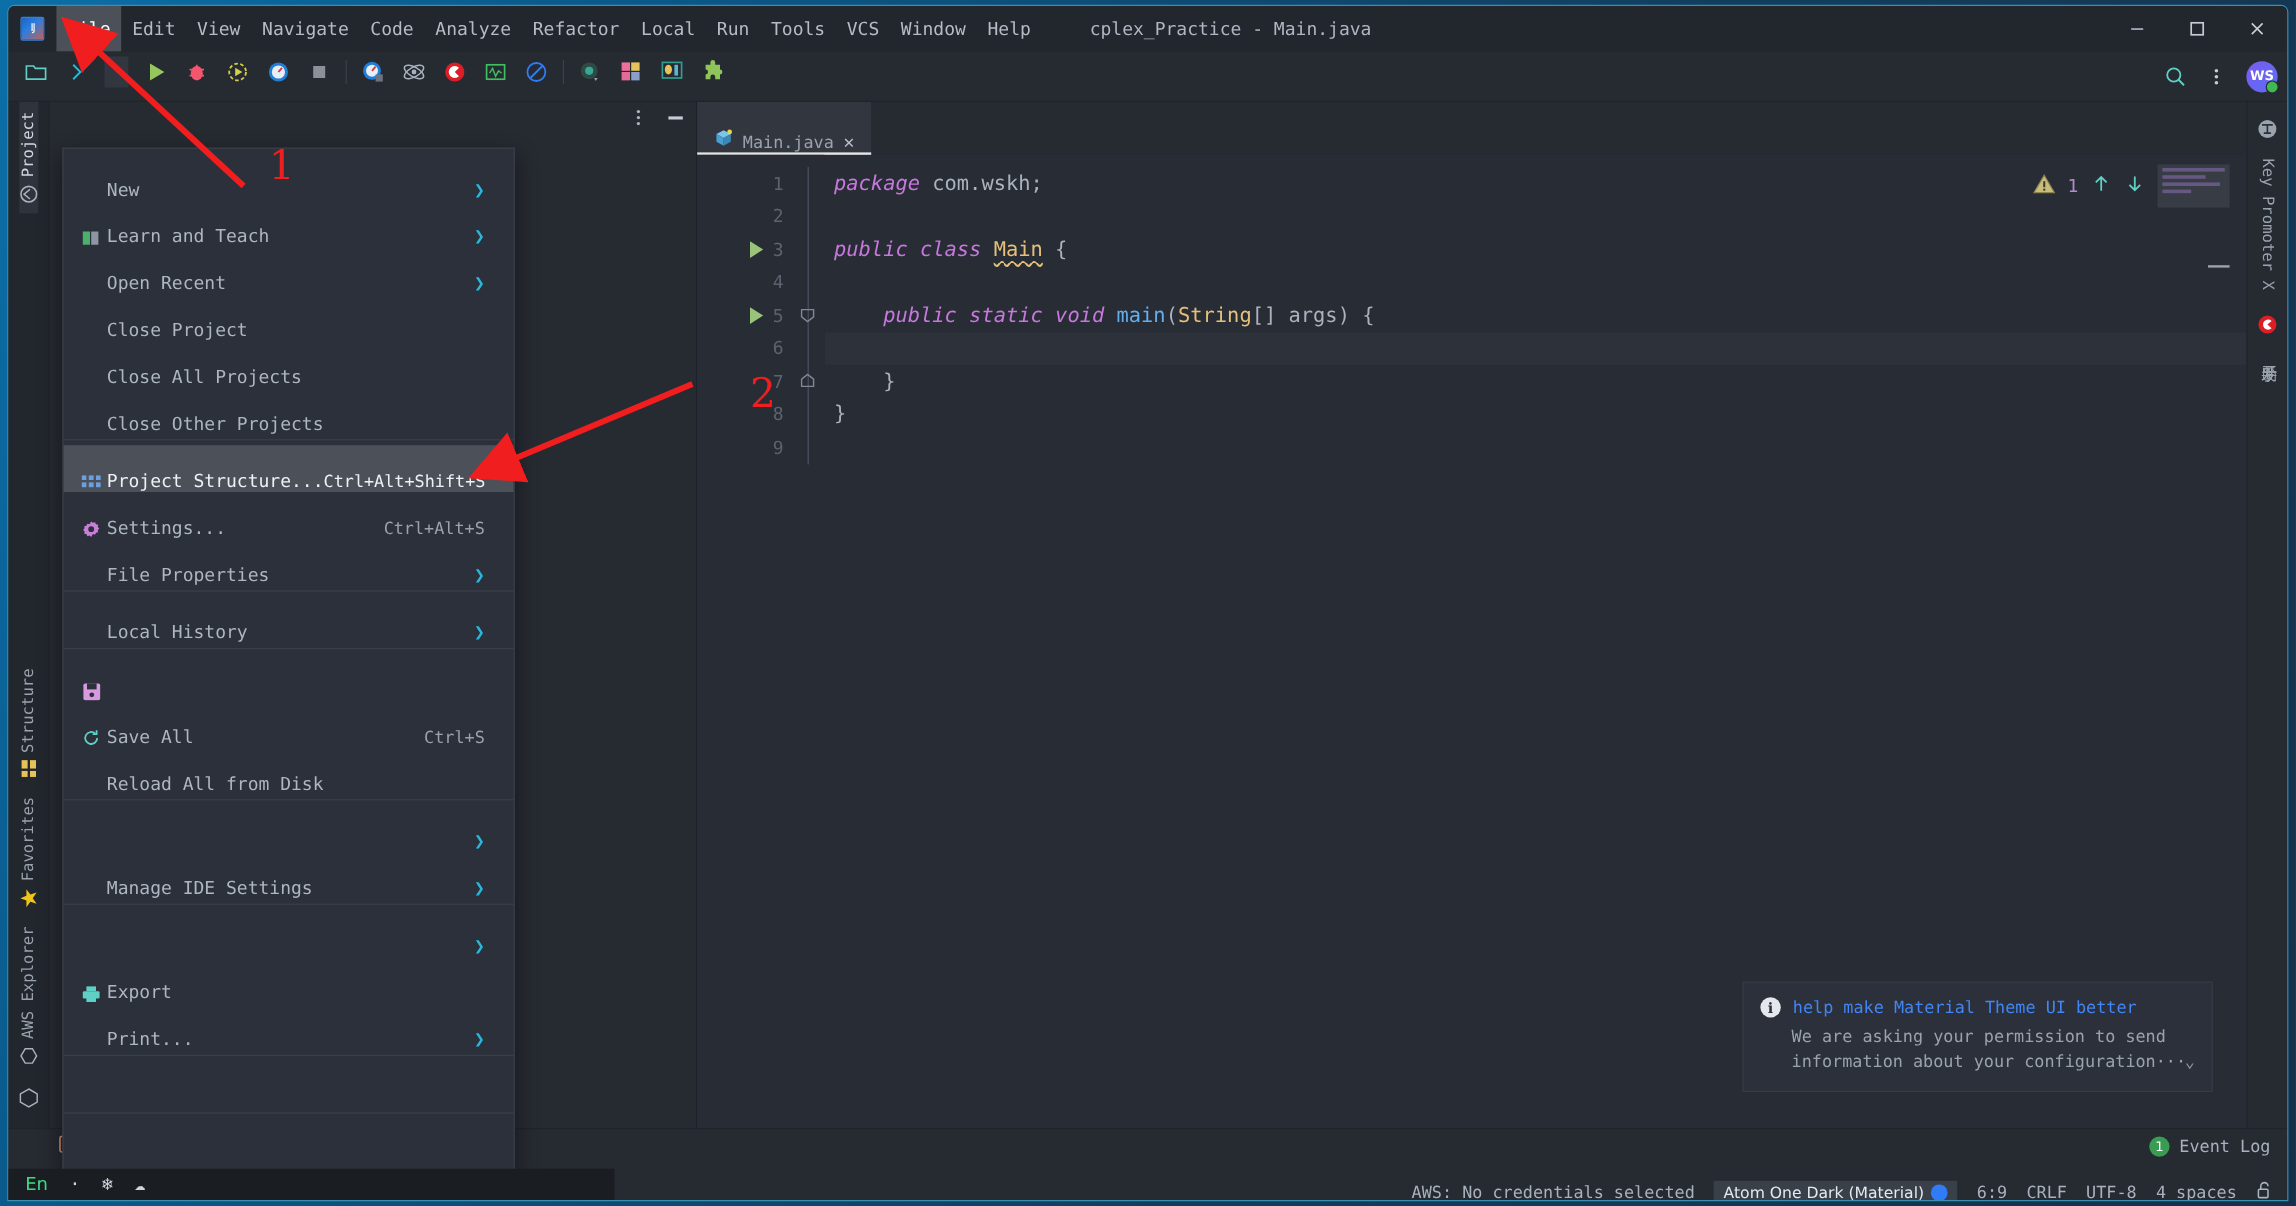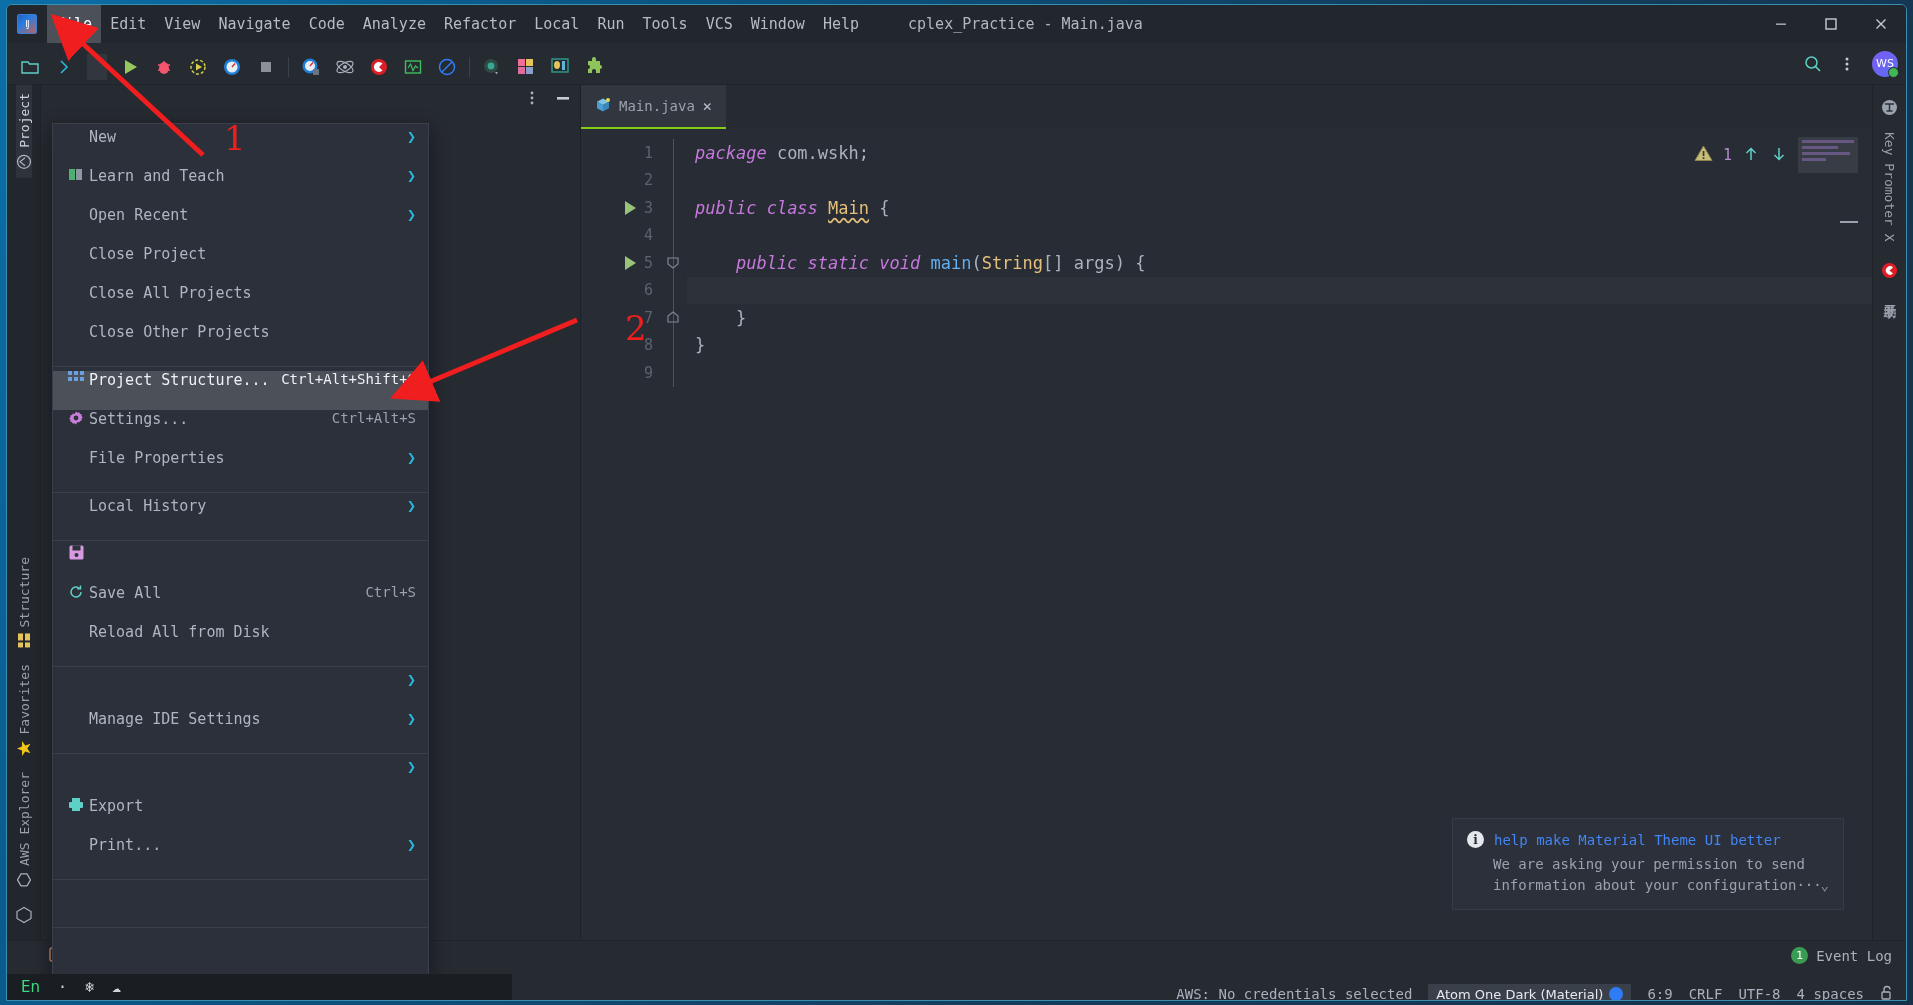--- a/index.html
+++ b/index.html
@@ -62,23 +62,24 @@
     position: absolute; right: 0; top: 0; height: 100%;
     display: flex; align-items: center;
   }
   .wc { width: 50px; height: 38px; display: flex; align-items: center; justify-content: center; color: #c7ccd4; }
   .wc svg { display:block; }
 
   
   #toolbar {
     height: 42px; min-height:42px;
     background: #262a31;
-    display: flex; align-items: flex-end;
+    display: flex; align-items: flex-start;
     position: relative;
     border-bottom: 1px solid #20242a;
+    font-weight: bold;
   }
   .tb-left { display:flex; align-items:center; }
   .tb-icon {
     width: 34px; height: 34px; display: flex; align-items: center; justify-content: center;
     flex: none;
   }
   .tb-sep { width: 1px; height: 20px; background: #3b414a; margin: 0 5px; }
   #toolbar-right { position:absolute; right:8px; top:0; height:100%; display:flex; align-items:center; }
   .avatar {
     width: 26px; height: 26px; border-radius: 50%;
@@ -137,23 +138,23 @@
   #editorarea { flex:1; display:flex; flex-direction:column; min-width:0; background:#282c34; position:relative;}
   #breadcrumbbar {
     height: 30px; min-height:30px; background:#262a31;
     display:flex; align-items:center; padding-left:10px;
     font-size:14px; color:#8d96a3; gap:4px;
   }
   #tabsrow {
     height:44px; min-height:44px; background:#262a31; display:flex; align-items:stretch;
   }
   .etab {
-    display:flex; align-items:center; gap:8px;
+    display:flex; align-items:flex-end; gap:8px;
     padding: 0 14px; background:#32363e;
-    border-bottom:2px solid #84cc16;
+    border-bottom:2px solid #e5e5e5;
     font-size:14px; color:#9aa2ae;
   }
   .etab .close { color:#b9c0ca; font-size:15px; }
 
   #codewrap { flex:1; display:flex; min-height:0; position:relative; }
   #gutter {
     width: 80px; min-width:80px; background:#282c34;
     text-align:right; padding-top:10px; position:relative;
   }
   .gline {
@@ -233,21 +234,21 @@
 
   
   #filemenu {
     position:absolute; left:45px; top:38px; width:377px;
     background:#2b303a; border:1px solid #3a4049;
     z-index:40; padding:4px 0;
     font-size:15px; color:#aeb6c2;
     box-shadow:0 6px 18px rgba(0,0,0,.45);
   }
   .mrow {
-    height:39px; display:flex; align-items:flex-start; padding:0 12px 0 10px; position:relative;
+    height:39px; display:flex; align-items:flex-end; padding:0 24px 0 10px; position:relative;
   }
   .mrow.sel { background:#4b5059; color:#eef1f5; }
   .mrow .mic { width:26px; min-width:26px; display:flex; align-items:center; justify-content:center; }
   .mrow .mlabel { flex:1; white-space:nowrap; }
   .mrow .macc { color:#9aa2ae; font-size:14px; white-space:nowrap; }
   .mrow.sel .macc { color:#eef1f5; }
   .mrow .marrow { color:#29b8db; font-size:15px; margin-left:10px; }
   .msep { height:1px; background:#3a404a; margin:4px 0; }
 
   

